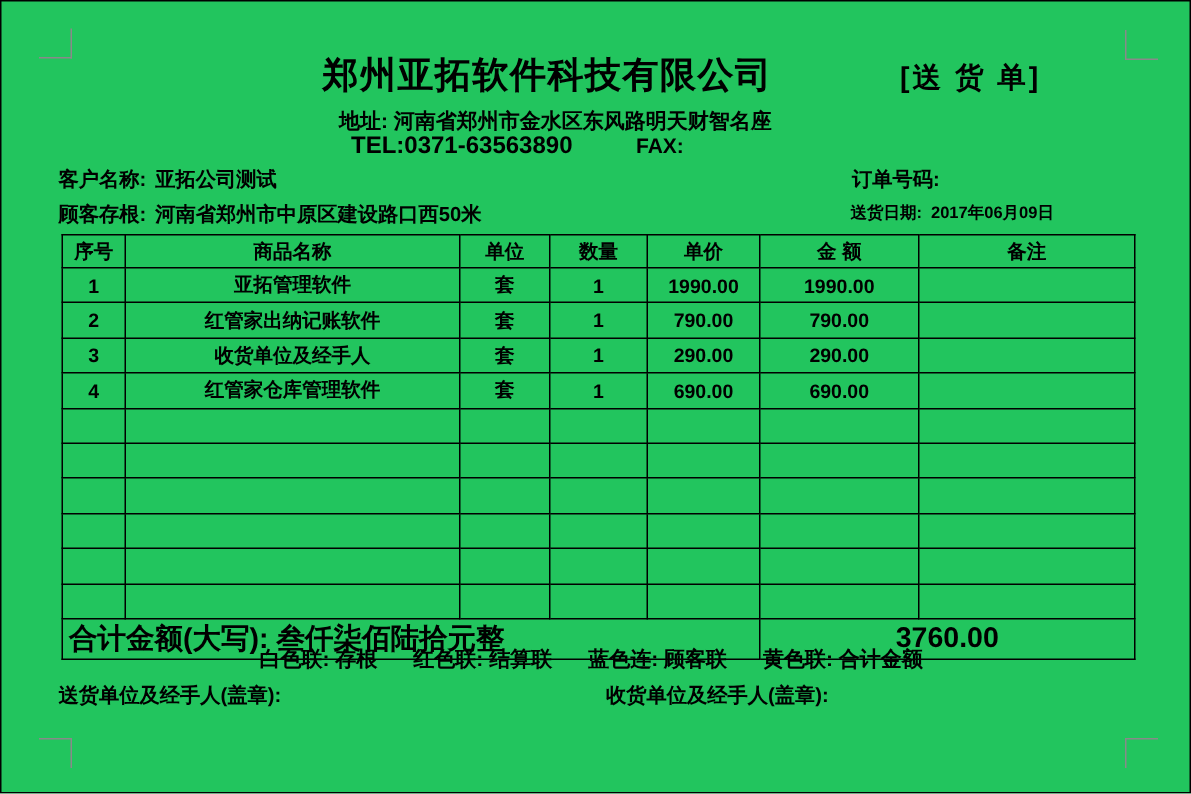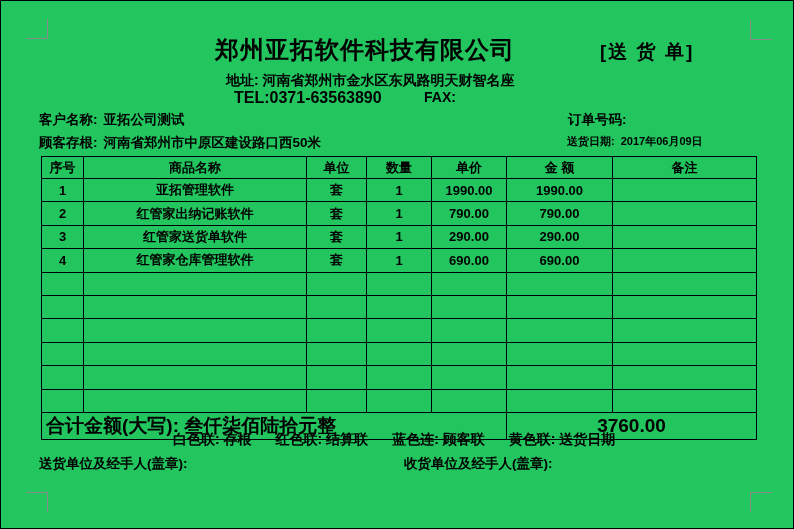--- a/index.html
+++ b/index.html
@@ -124,21 +124,21 @@
       <td>红管家出纳记账软件</td>
       <td>套</td>
       <td>1</td>
       <td>790.00</td>
       <td>790.00</td>
       <td></td>
     </tr>
 
     <tr>
       <td>3</td>
-      <td>红管家送货单软件</td>
+      <td>收货单位及经手人</td>
       <td>套</td>
       <td>1</td>
       <td>290.00</td>
       <td>290.00</td>
       <td></td>
     </tr>
 
     <tr>
       <td>4</td>
       <td>红管家仓库管理软件</td>
@@ -214,19 +214,19 @@
         <td class="total-words" colspan="5">合计金额(大写): 叁仟柒佰陆拾元整</td>
         <td colspan="2">3760.00</td>
       </tr>
     </tfoot>
   </table>
 
   <div class="abs copies">
     <span>白色联: 存根</span>
     <span>红色联: 结算联</span>
     <span>蓝色连: 顾客联</span>
-    <span>黄色联: 送货日期</span>
+    <span>黄色联: 合计金额</span>
   </div>
 
   <div class="abs sign-receiver">收货单位及经手人(盖章):</div>
   <div class="abs sign-sender">送货单位及经手人(盖章):</div>
 
 </div>
 
 </body></html>

